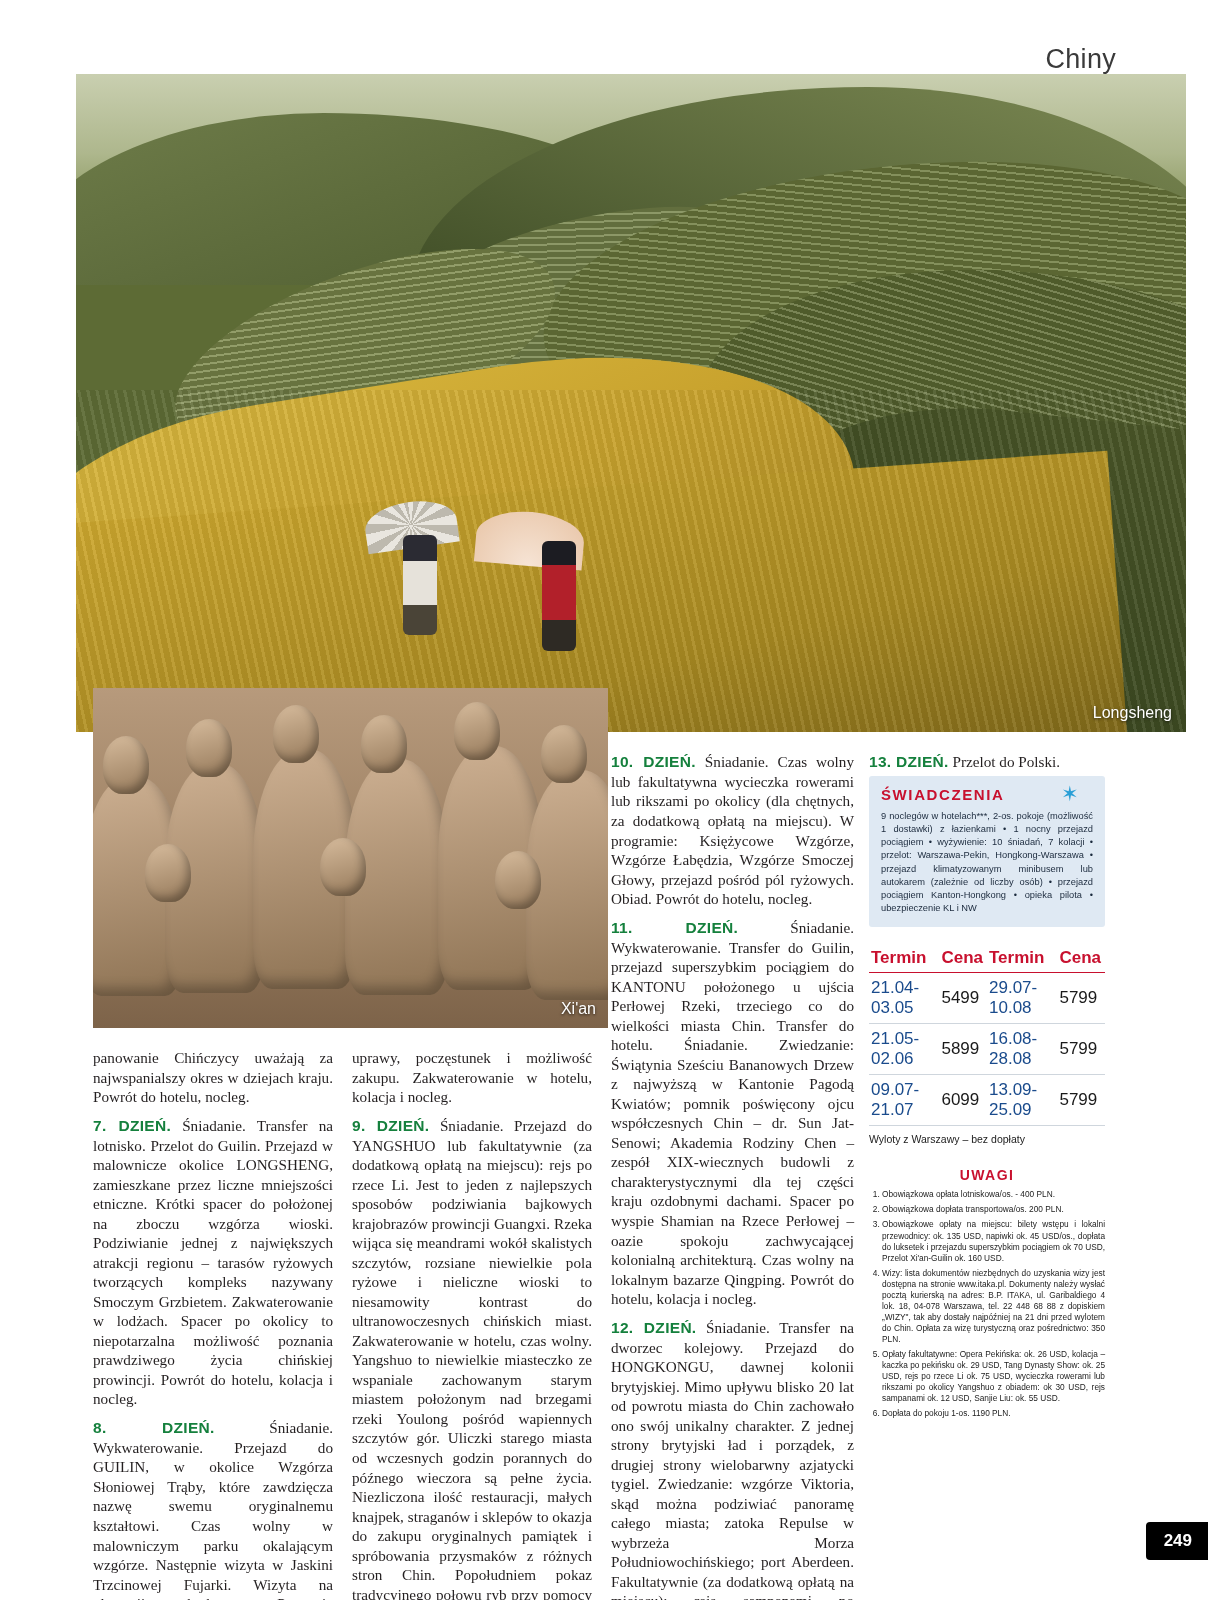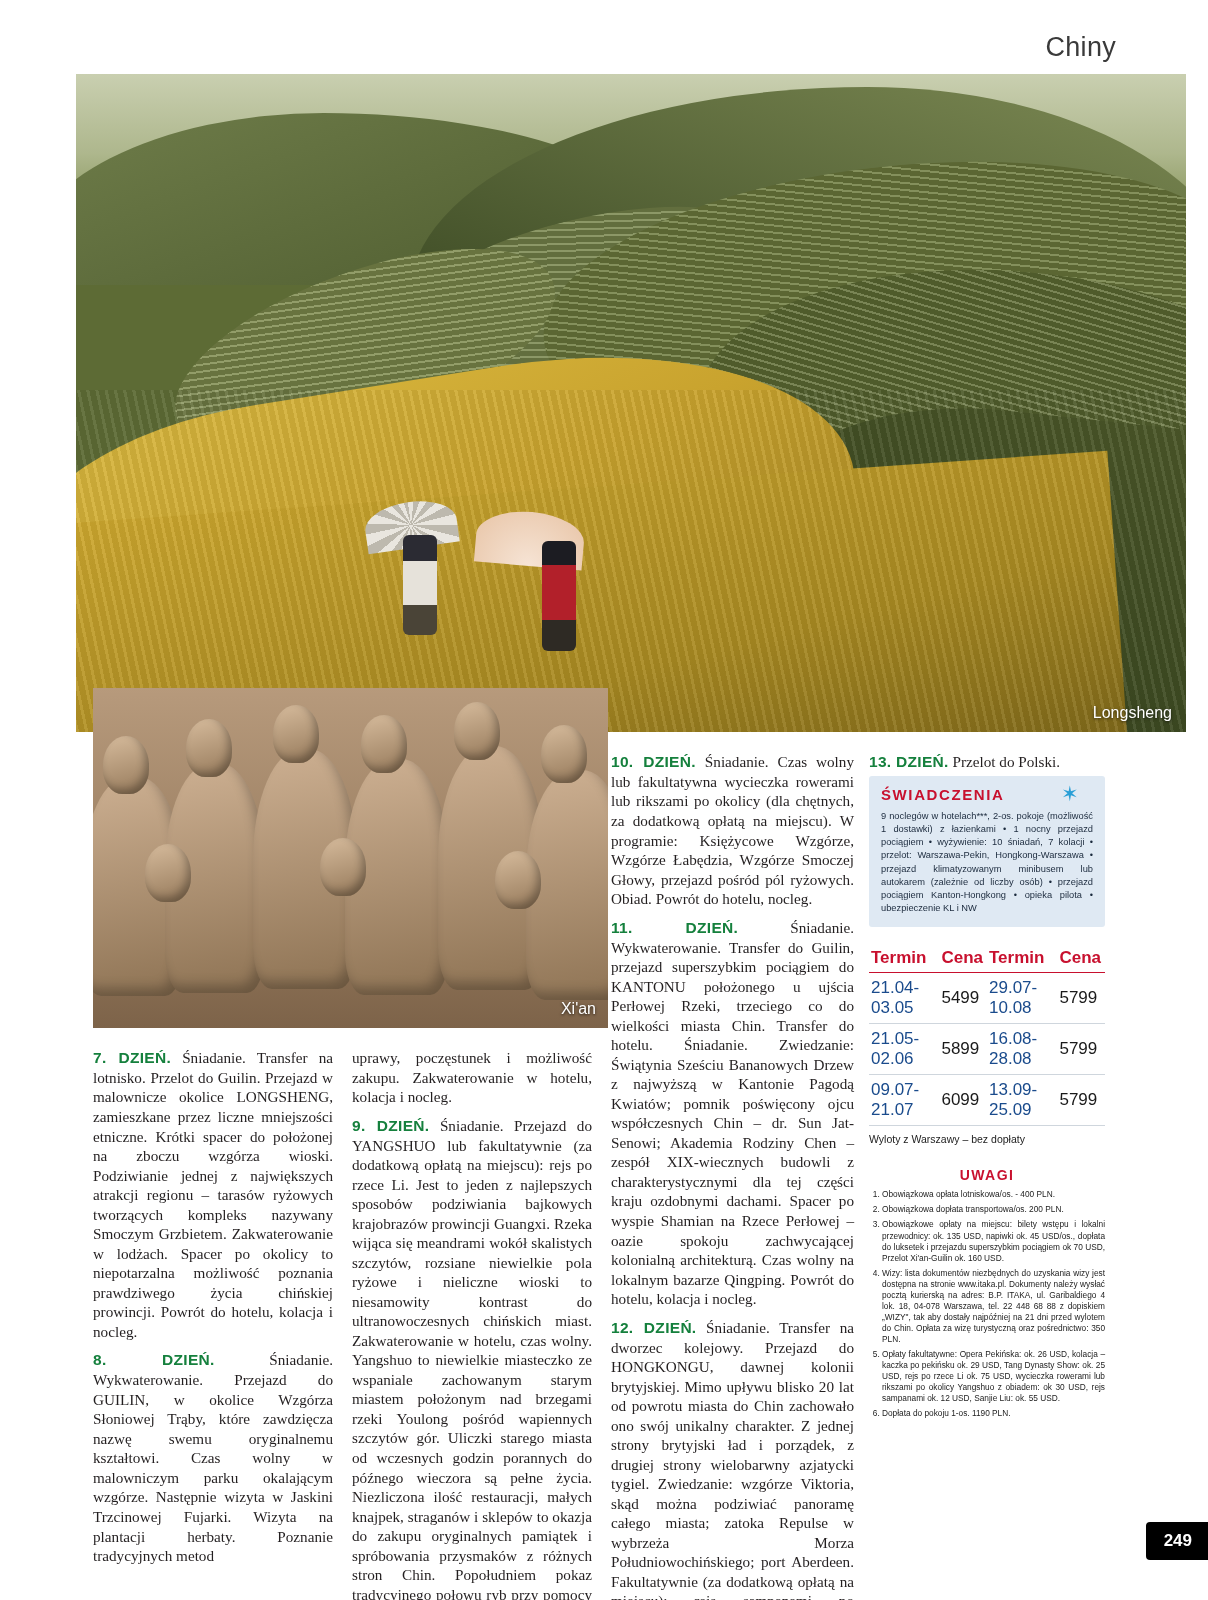--- a/index.html
+++ b/index.html
@@ -8,21 +8,21 @@
     width:1208px; height:1600px;
     background:#ffffff;
     font-family:"Liberation Serif", serif;
     color:#231f20;
     position:relative;
     overflow:hidden;
   }
 
   
   .page-header {
-    position:absolute; top:32px; right:92px;
+    position:absolute; top:44px; right:92px;
     font-family:"Liberation Sans", sans-serif;
     font-size:27px; color:#3a3a3a; letter-spacing:.3px;
   }
 
   
   .hero {
     position:absolute; left:76px; top:74px;
     width:1110px; height:658px;
     overflow:hidden;
     background:#5d6b35;
@@ -259,20 +259,21 @@
   <div class="head" style="left:52%;top:8%;"></div>
   <div class="head" style="left:70%;top:4%;"></div>
   <div class="head" style="left:87%;top:11%;"></div>
   <div class="head" style="left:10%;top:46%;"></div>
   <div class="head" style="left:44%;top:44%;"></div>
   <div class="head" style="left:78%;top:48%;"></div>
   <div class="caption">Xi'an</div>
 </div>
 
 <div class="col col1">
+  <p><span>panowanie Chińczycy uważają za najwspanialszy okres w dziejach kraju. Powrót do hotelu, nocleg.</span></p>
   <p><span class="day">7. DZIEŃ.</span><span> Śniadanie. Transfer na lotnisko. Przelot do Guilin. Przejazd w malownicze okolice LONGSHENG, zamieszkane przez liczne mniejszości etniczne. Krótki spacer do położonej na zboczu wzgórza wioski. Podziwianie jednej z największych atrakcji regionu – tarasów ryżowych tworzących kompleks nazywany Smoczym Grzbietem. Zakwaterowanie w lodżach. Spacer po okolicy to niepotarzalna możliwość poznania prawdziwego życia chińskiej prowincji. Powrót do hotelu, kolacja i nocleg.</span></p>
   <p><span class="day">8. DZIEŃ.</span><span> Śniadanie. Wykwaterowanie. Przejazd do GUILIN, w okolice Wzgórza Słoniowej Trąby, które zawdzięcza nazwę swemu oryginalnemu kształtowi. Czas wolny w malowniczym parku okalającym wzgórze. Następnie wizyta w Jaskini Trzcinowej Fujarki. Wizyta na plantacji herbaty. Poznanie tradycyjnych metod</span></p>
 </div>
 
 <div class="col col2">
   <p><span>uprawy, poczęstunek i możliwość zakupu. Zakwaterowanie w hotelu, kolacja i nocleg.</span></p>
   <p><span class="day">9. DZIEŃ.</span><span> Śniadanie. Przejazd do YANGSHUO lub fakultatywnie (za dodatkową opłatą na miejscu): rejs po rzece Li. Jest to jeden z najlepszych sposobów podziwiania bajkowych krajobrazów prowincji Guangxi. Rzeka wijąca się meandrami wokół skalistych szczytów, rozsiane niewielkie pola ryżowe i nieliczne wioski to niesamowity kontrast do ultranowoczesnych chińskich miast. Zakwaterowanie w hotelu, czas wolny. Yangshuo to niewielkie miasteczko ze wspaniale zachowanym starym miastem położonym nad brzegami rzeki Youlong pośród wapiennych szczytów gór. Uliczki starego miasta od wczesnych godzin porannych do późnego wieczora są pełne życia. Niezliczona ilość restauracji, małych knajpek, straganów i sklepów to okazja do zakupu oryginalnych pamiątek i spróbowania przysmaków z różnych stron Chin. Popołudniem pokaz tradycyjnego połowu ryb przy pomocy kormoranów. Dla osób chętnych (za dodatkową opłatą na miejscu): przedstawienie Sanjie Liu, którego sceną jest zakole rzeki. Powrót do hotelu, nocleg.</span></p>
 </div>
 
 <div class="col col3">

